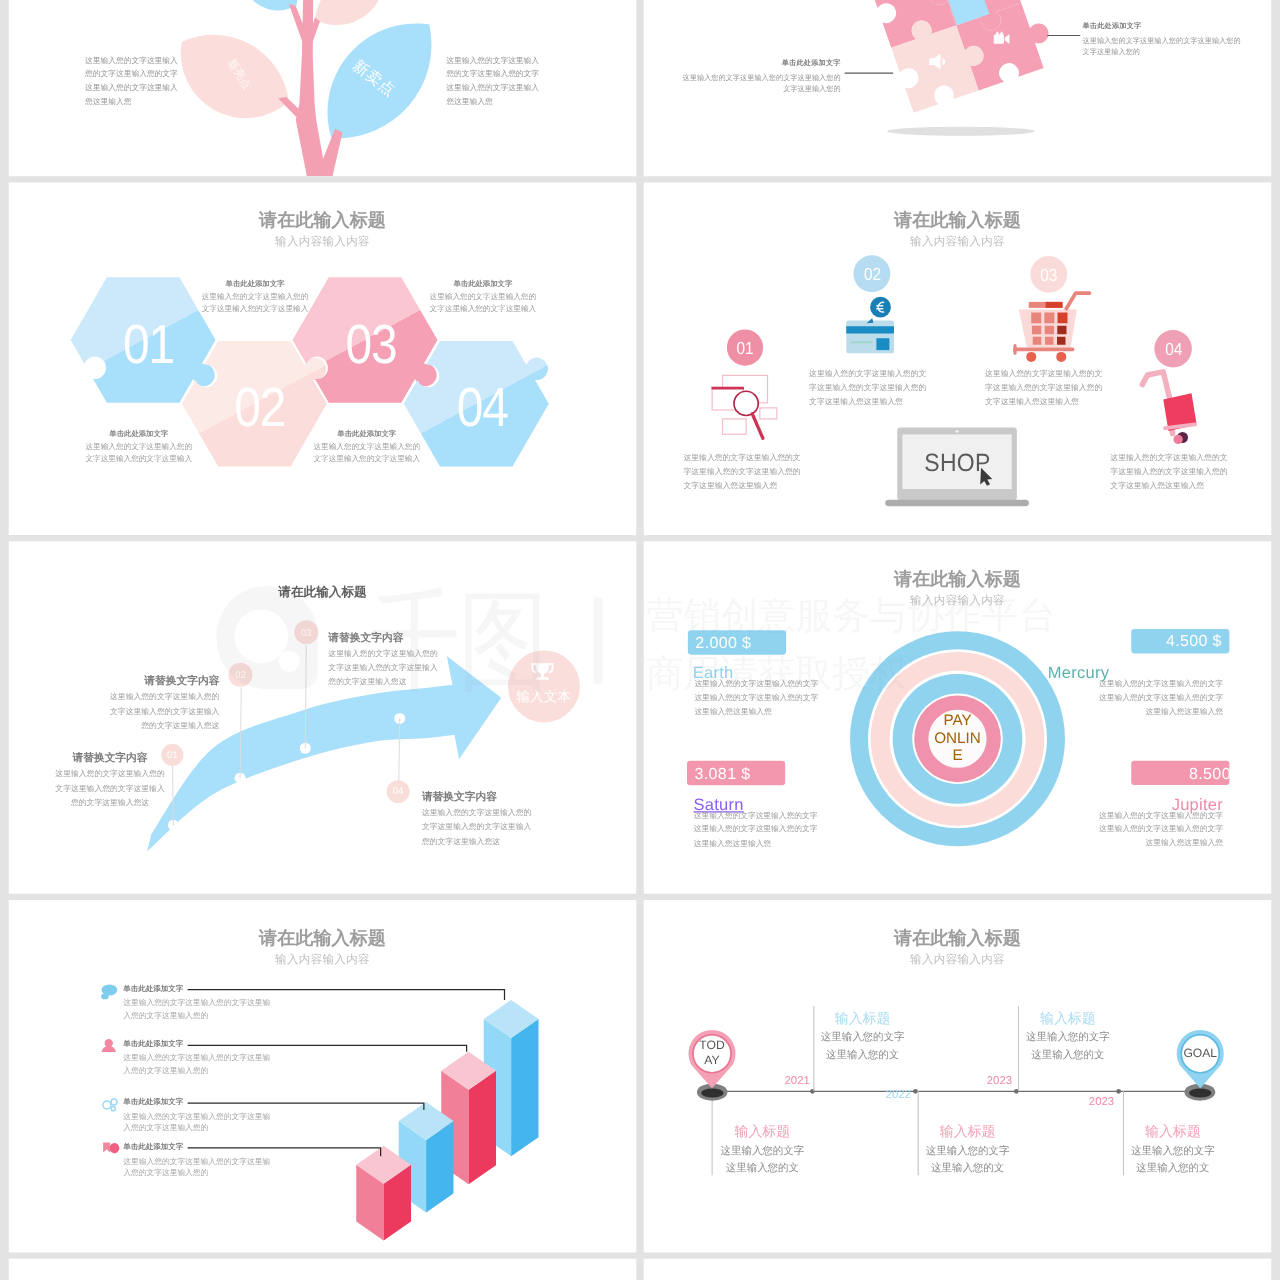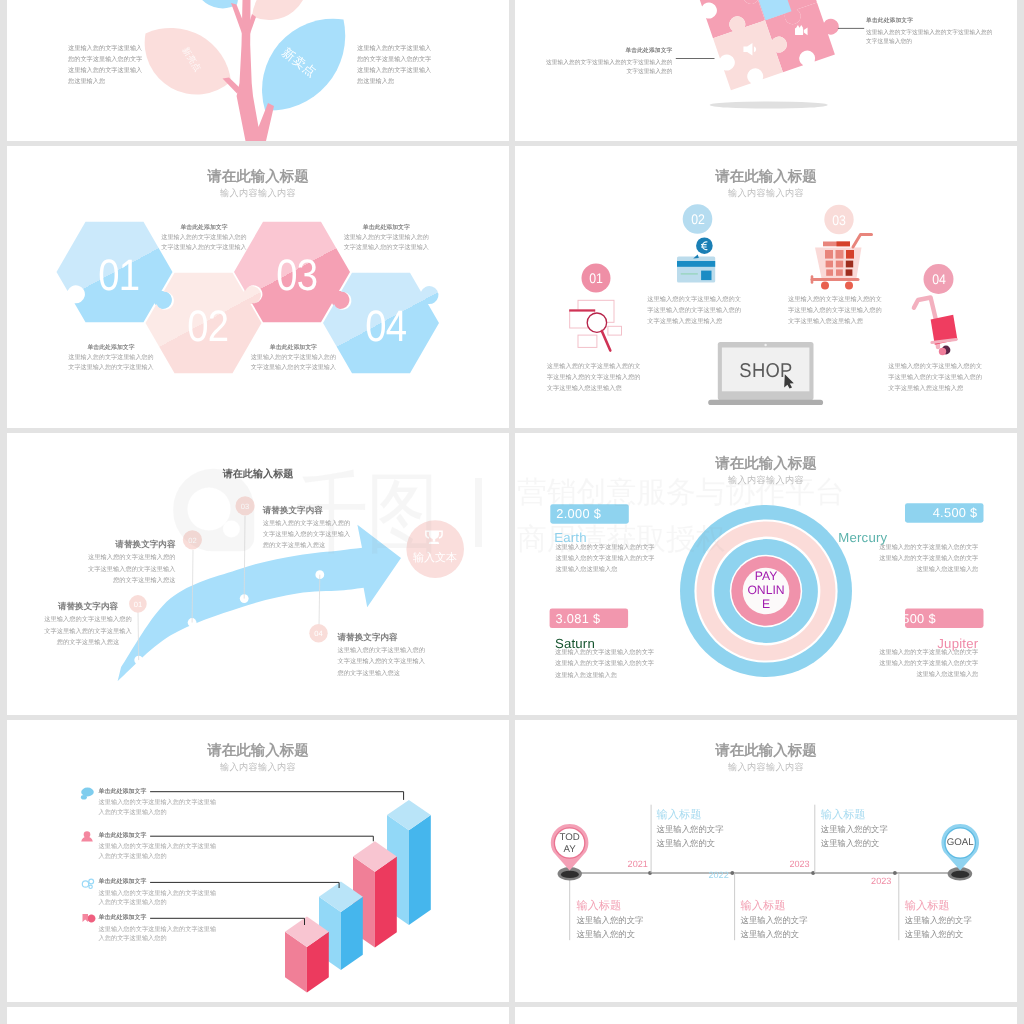--- a/index.html
+++ b/index.html
@@ -24,29 +24,29 @@
 .hexblk .hh{font-size:5.9px;font-weight:bold;color:#868686;}
 .hexnum{font-size:44px;color:#fff;transform:translate(-50%,-50%) scaleX(.87);letter-spacing:-1px;text-indent:-0.5px;}
 .shopnum{font-size:14px;color:#fff;transform:translate(-50%,-50%) scaleX(.88);}
 .shoptxt{font-size:6.25px;line-height:11px;color:#9a9a9a;}
 .shopscreen{font-size:20px;color:#5a5a5a;transform:translate(-50%,-50%) scaleX(.92);letter-spacing:0.3px;}
 .arrttl{left:0;width:502px;text-align:center;top:33.5px;font-size:10.1px;font-weight:bold;color:#5d5d5d;letter-spacing:0px;}
 .badgenum{font-size:7.6px;color:#fff;transform:translate(-50%,-50%);}
 .goaltxt{font-size:11px;color:#fff;transform:translate(-50%,-50%);}
 .arrblk{font-size:6.25px;line-height:11.3px;color:#9a9a9a;}
 .arrblk .ah{font-size:8.6px;font-weight:bold;color:#7d7d7d;line-height:16px;}
-.ccenter{white-space:normal;font-size:12.2px;line-height:13.8px;color:#a21caf;width:38px;text-align:center;transform:translate(-50%,-50%);overflow-wrap:anywhere;}
+.ccenter{white-space:normal;font-size:12.2px;line-height:13.8px;color:#a16207;width:38px;text-align:center;transform:translate(-50%,-50%);overflow-wrap:anywhere;}
 .cval{font-size:12.8px;color:#fff;letter-spacing:.3px;}
 .cname{font-size:13.2px;letter-spacing:.2px;}
 .cbody{font-size:6.2px;line-height:11.2px;color:#9a9a9a;}
 .barblk{font-size:6.2px;line-height:9.2px;color:#a5a5a5;}
 .barblk .bh{font-size:6px;font-weight:bold;color:#7d7d7d;line-height:12.4px;}
 .pinlbl{white-space:normal;overflow-wrap:anywhere;font-size:9.7px;line-height:11.5px;color:#555;text-align:center;transform:translate(-50%,-50%);}
 .yr{font-size:9.1px;}
-.tlblk{font-size:8.4px;line-height:14.3px;color:#8c8c8c;}
+.tlblk{font-size:8.4px;line-height:14.3px;color:#8c8c8c;text-align:center;}
 .tlblk .th{font-size:11.2px;line-height:14px;}
 .tlblk .tb{color:#a8dbf0;}
 .tlblk .tp{color:#f3a1b4;}
 
 #wm{position:absolute;left:0;top:0;width:1024px;height:740px;pointer-events:none;
     opacity:.066;}
 #wm svg{position:absolute;left:0;top:0;}
 .wmlogo{left:296px;top:469px;font-size:88px;color:#8c8c8c;letter-spacing:-2px;line-height:88px;transform:scaleX(.82);transform-origin:left top;}
 .wmbar{position:absolute;left:475px;top:478px;width:7px;height:69px;background:#8c8c8c;}
 .wmline1{left:517px;top:472px;font-size:29.8px;color:#8c8c8c;letter-spacing:0px;}
@@ -277,24 +277,24 @@
   <rect x="390" y="70.2" width="78.5" height="19.5" rx="2.4" fill="#8fd3ef"></rect>
   <rect x="34.6" y="175.6" width="78.5" height="19.5" rx="2.4" fill="#f297ae"></rect>
   <rect x="390" y="175.5" width="78.5" height="19.5" rx="2.4" fill="#f297ae"></rect>
  </svg>
  <div class="ttl">请在此输入标题</div>
  <div class="sub">输入内容输入内容</div>
  <div class="t ccenter" style="left:251px;top:158px;">PAY ONLINE</div>
  <div class="t cval" style="left:41.3px;top:73.4px;">2.000 $</div>
  <div class="t cval" style="left:386.5px;width:76px;text-align:right;top:72.4px;">4.500 $</div>
  <div class="t cval" style="left:40.6px;top:177.8px;">3.081 $</div>
- <div class="t cval" style="left:376px;width:76px;text-align:left;top:177.7px;">8.500 $</div>
+ <div class="t cval" style="left:405px;width:76px;text-align:right;top:177.7px;">8.500 $</div>
  <div class="t cname" style="left:39.2px;top:96.5px;color:#8fd3ef;">Earth</div>
  <div class="t cname" style="left:323.3px;width:140px;top:97.1px;color:#5bb2ab;">Mercury</div>
- <div class="t cname" style="left:39.9px;top:202.8px;color:#14532d;">Saturn</div>
+ <div class="t cname" style="left:39.9px;top:202.8px;color:#8b5cf6;text-decoration:underline;">Saturn</div>
  <div class="t cname" style="left:323.3px;width:140px;text-align:right;top:203.2px;color:#ef8aa8;">Jupiter</div>
  <div class="t cbody" style="left:40.5px;top:109px;"><span>这里输入您的文字这里输入您的文字</span><br><span>这里输入您的文字这里输入您的文字</span><br><span>这里输入您这里输入您</span></div>
  <div class="t cbody" style="left:343.3px;width:120px;text-align:right;top:108.5px;"><span>这里输入您的文字这里输入您的文字</span><br><span>这里输入您的文字这里输入您的文字</span><br><span>这里输入您这里输入您</span></div>
  <div class="t cbody" style="left:40px;top:214.2px;"><span>这里输入您的文字这里输入您的文字</span><br><span>这里输入您的文字这里输入您的文字</span><br><span>这里输入您这里输入您</span></div>
  <div class="t cbody" style="left:343.3px;width:120px;text-align:right;top:213.5px;"><span>这里输入您的文字这里输入您的文字</span><br><span>这里输入您的文字这里输入您的文字</span><br><span>这里输入您这里输入您</span></div>
 </div>
 
 <div class="slide c0 r3">
  <svg viewBox="0 0 502 282">
   <g>

